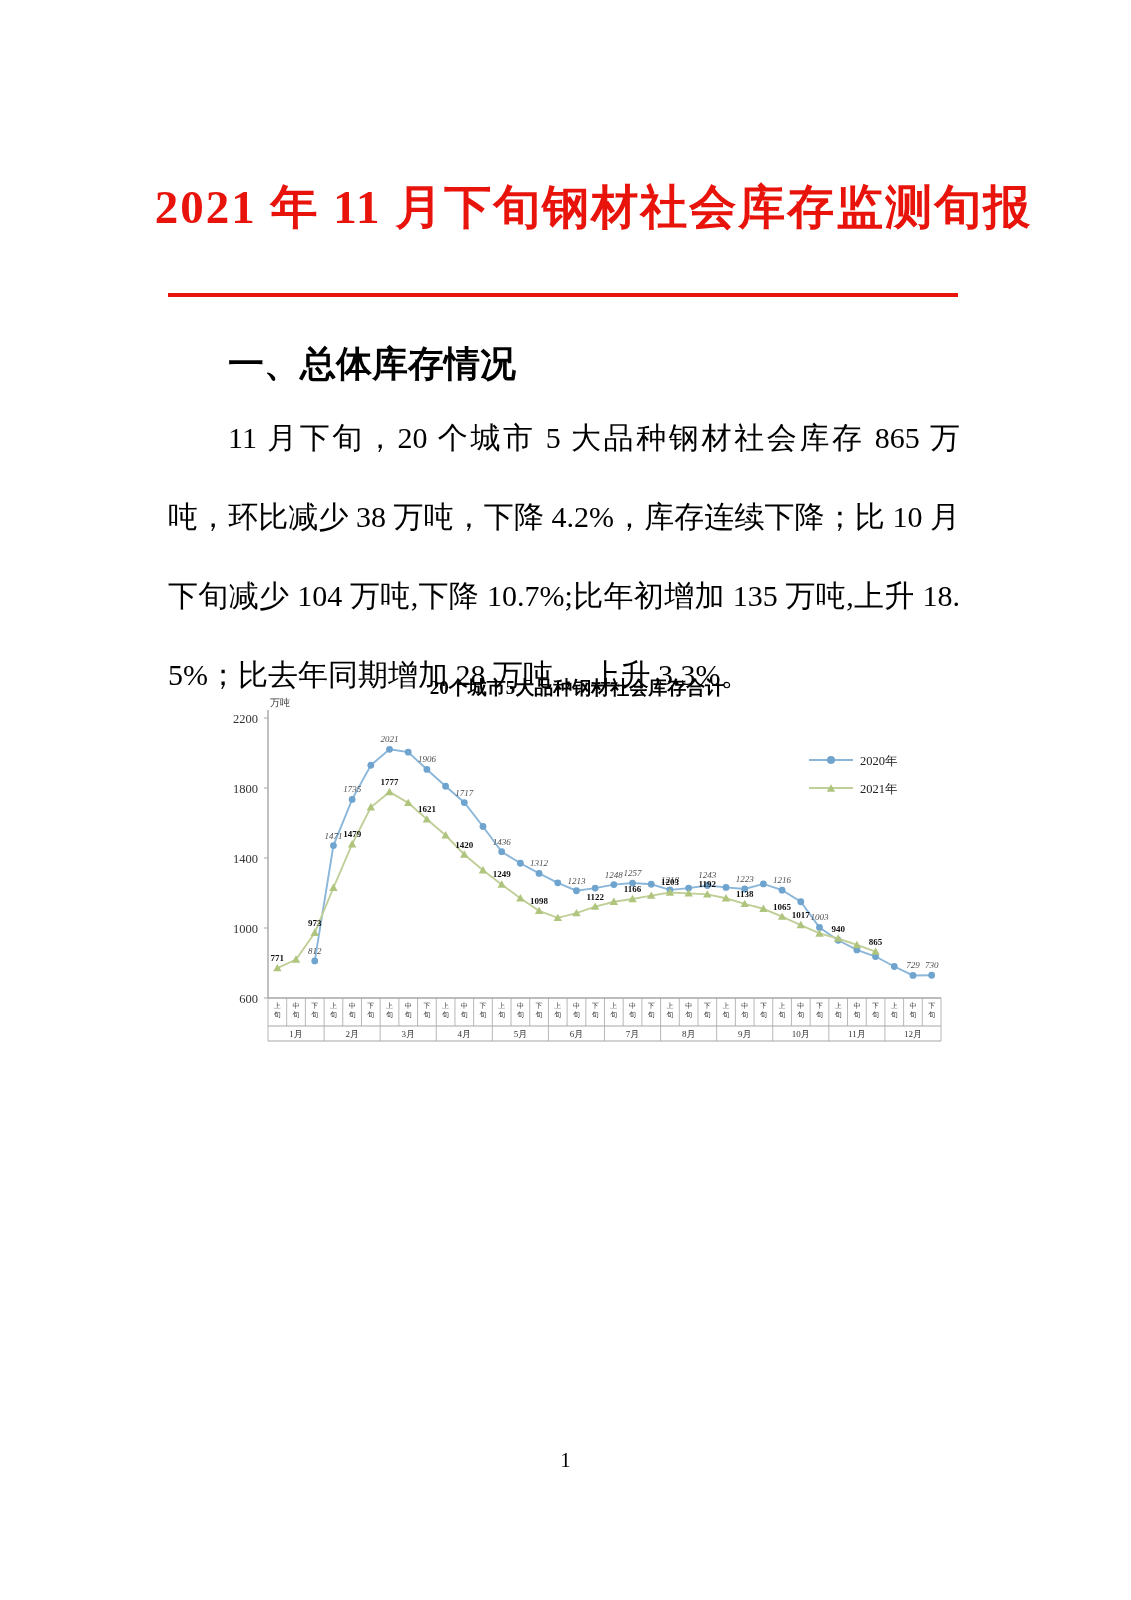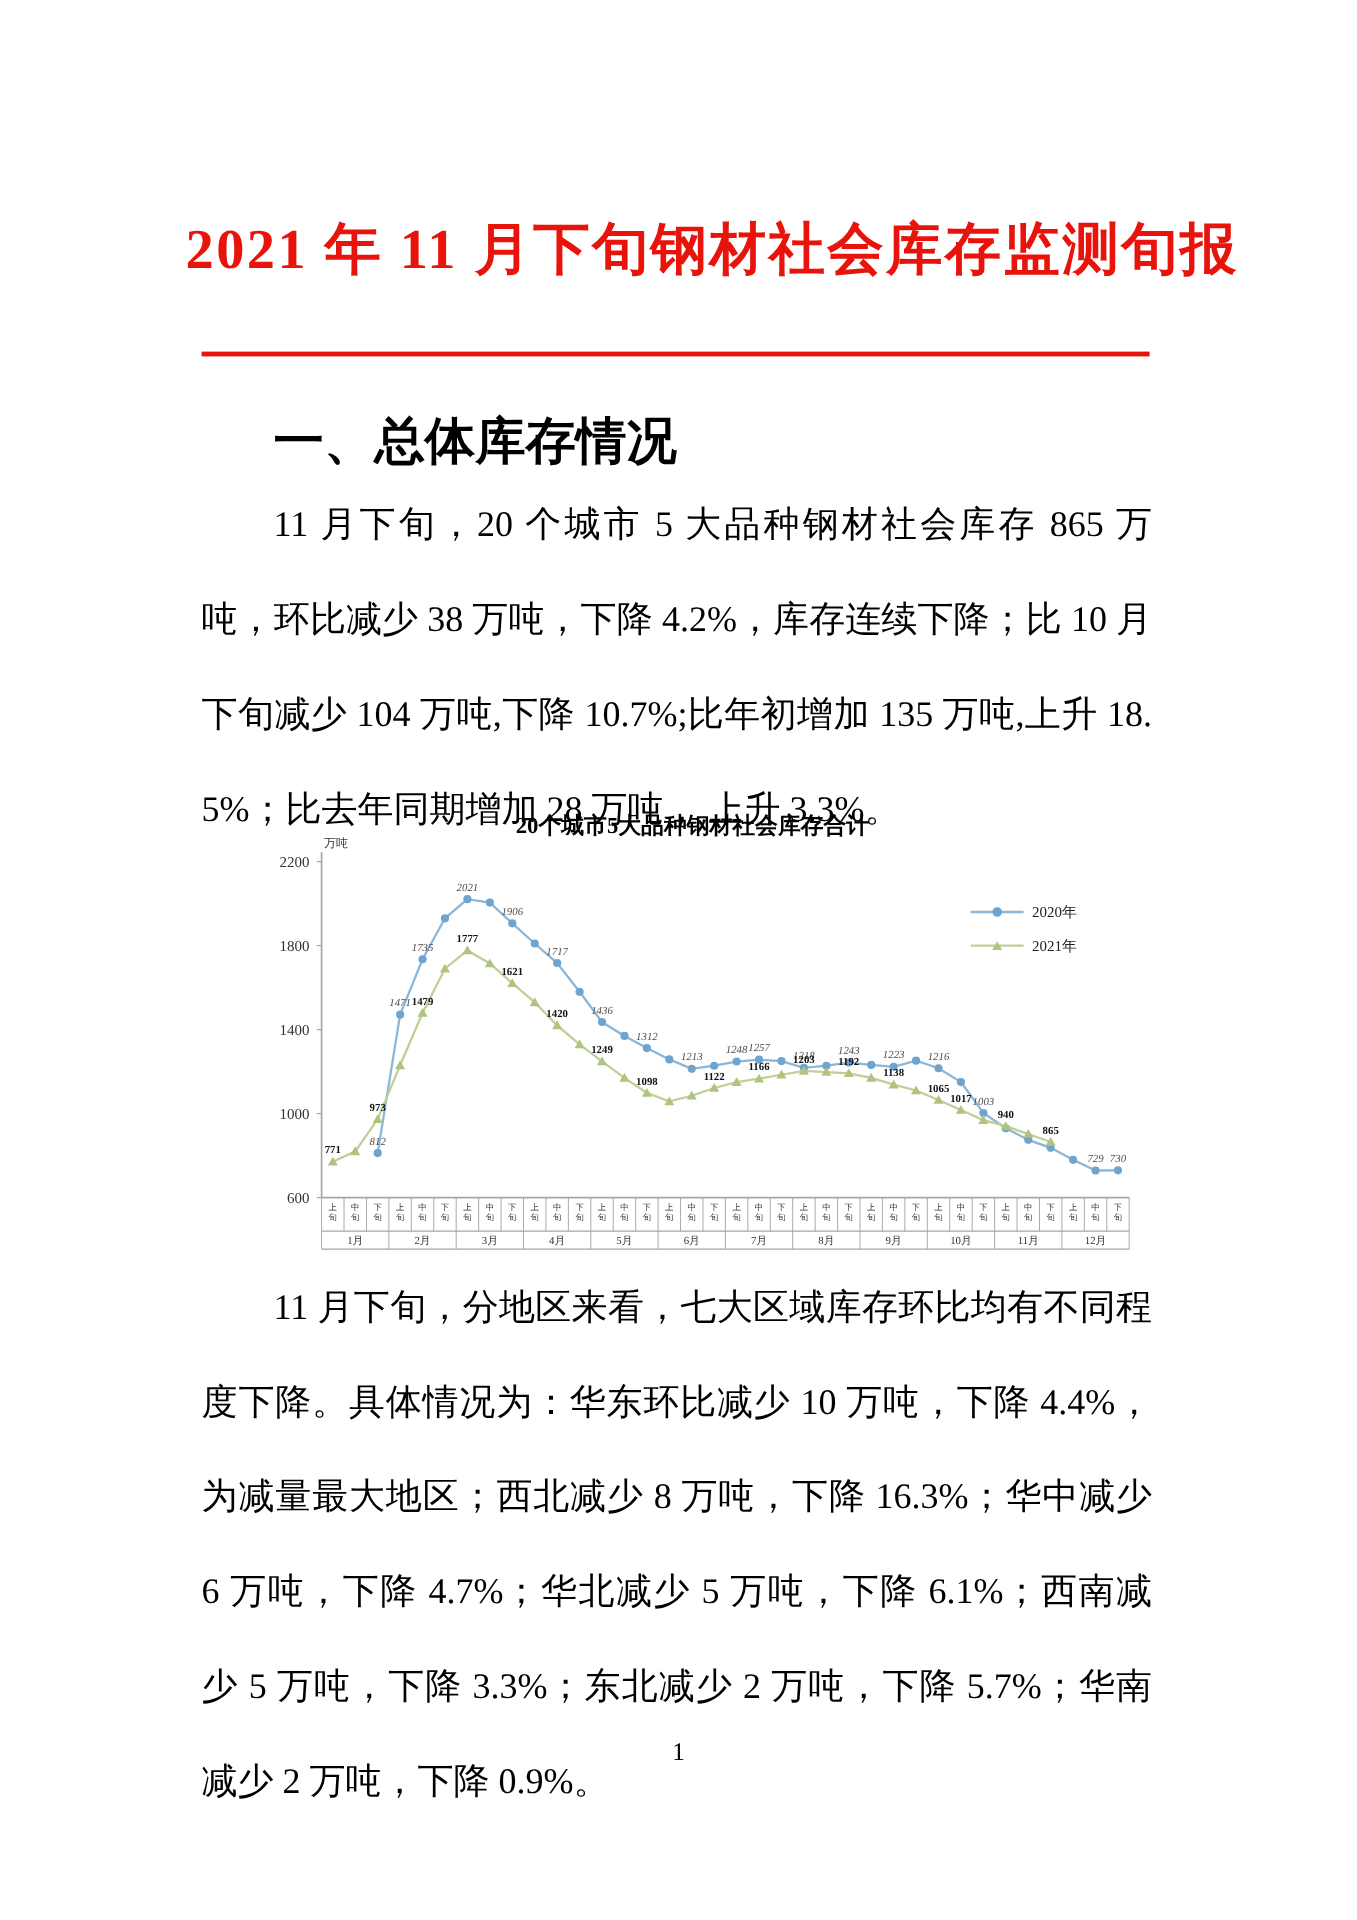--- a/index.html
+++ b/index.html
@@ -17,21 +17,21 @@
     margin:0;text-align:center;
     font-size:47px;font-weight:bold;letter-spacing:2px;
     font-family:"Liberation Serif","DejaVu Serif",serif;
     padding-left:28px;
   }
   .title-rule{
     position:absolute;left:168px;top:293px;width:790px;height:4px;
   }
   .section-heading{
     position:absolute;left:228px;top:340px;margin:0;
-    font-size:42px;font-weight:bold;
+    font-size:36px;font-weight:bold;
   }
   .para{
     position:absolute;left:168px;width:792px;margin:0;
     font-size:30px;line-height:79px;
     text-align:justify;text-indent:2em;
     word-break:break-all;
   }
   .p1{top:398px;}
   .p2{top:1050px;}
   .chart{
@@ -281,15 +281,14 @@
         </g>
         <g>
           <line x1="625" y1="100" x2="669" y2="100" stroke="#8ab6da" stroke-width="2"></line>
           <circle cx="647" cy="100" r="4" fill="#6fa4cf"></circle>
           <text x="676" y="104.5" font-size="12.5" fill="#222">2020年</text>
           <line x1="625" y1="128" x2="669" y2="128" stroke="#bfcf97" stroke-width="2"></line>
           <path d="M 647 124.3 L 642.8 131.7 L 651.2 131.7 Z" fill="#afc47c"></path>
           <text x="676" y="132.5" font-size="12.5" fill="#222">2021年</text>
         </g>
       </svg></figure>
-  <p class="para p2">11 月下旬，分地区来看，七大区域库存环比均有不同程度下降。具体情况为：华东环比减少 10 万吨，下降 4.4%，为减量最大地区；西北减少 8 万吨，下降 16.3%；华中减少 6 万吨，下降 4.7%；华北减少 5 万吨，下降 6.1%；西南减少 5 万吨，下降 3.3%；东北减少 2 万吨，下降 5.7%；华南减少 2 万吨，下降 0.9%。</p>
   <div class="page-number">1</div>
 </div>
 
 </body></html>

